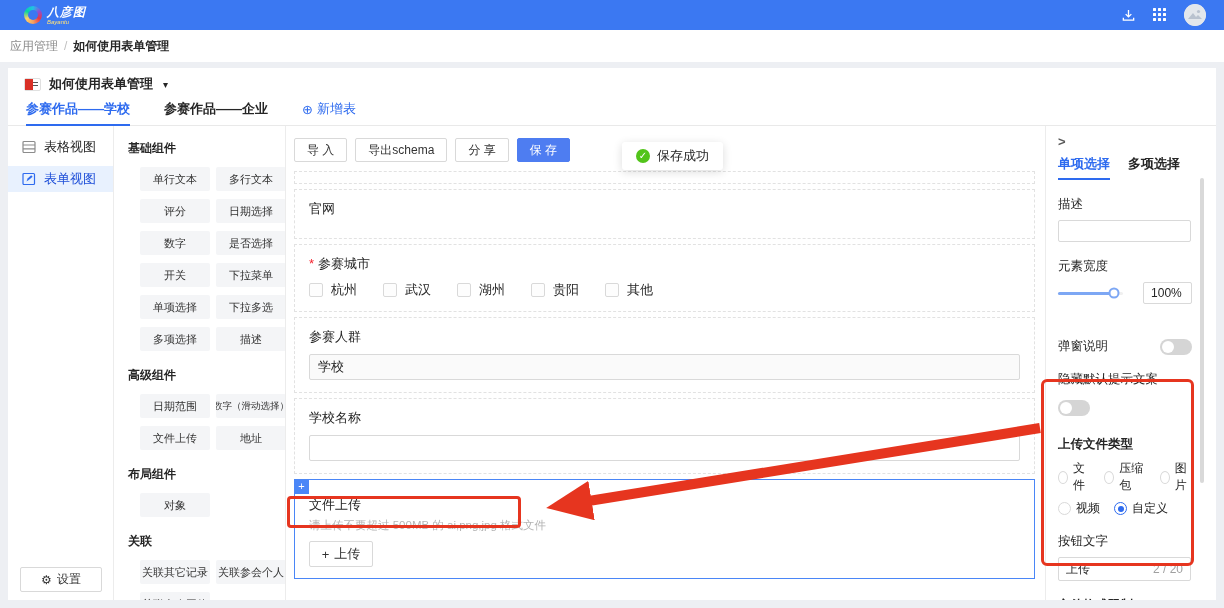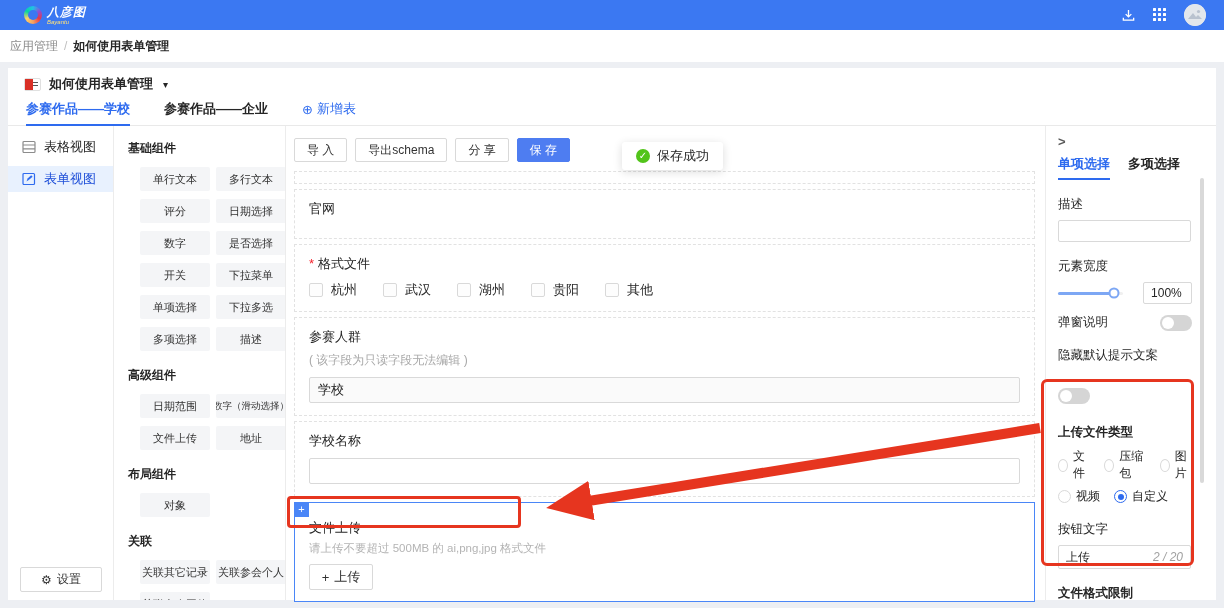--- a/index.html
+++ b/index.html
@@ -89,31 +89,31 @@
   .ctab.active { color:#2e6bef; }
   .ctab.active::after { content:""; position:absolute; left:0; right:0; bottom:0; height:2px; background:#2e6bef; }
   .cfg-label { font-size:12.5px; color:#262626; margin:16px 0 7px; }
   .cfg-label.b { font-weight:bold; }
   .cinput { width:133px; height:22px; border:1px solid #d9d9d9; border-radius:2px; padding:0 6px; font-size:12px; color:#262626; background:#fff; font-family:inherit; }
   .slider-row { display:flex; align-items:center; gap:20px; }
   .slider { width:70px; height:3px; background:#f0f0f0; border-radius:2px; position:relative; cursor:pointer; }
   .slider .fill { position:absolute; left:0; top:0; bottom:0; width:86%; background:#7da7f4; border-radius:2px; }
   .slider .knob { position:absolute; left:86%; top:50%; transform:translate(-50%,-50%); width:11px; height:11px; background:#fff; border:2px solid #7da7f4; border-radius:50%; }
   .valbox { width:52px; height:22px; border:1px solid #d9d9d9; border-radius:2px; font-size:12px; display:flex; align-items:center; padding-left:7px; }
-  .tgl-row { display:flex; align-items:center; justify-content:space-between; margin-top:10px; }
+  .tgl-row { display:flex; align-items:center; justify-content:space-between; margin-top:34px; }
   .toggle { width:32px; height:16px; border-radius:8px; background:#d5d5d5; position:relative; cursor:pointer; }
   .toggle::after { content:""; position:absolute; left:2px; top:2px; width:12px; height:12px; border-radius:50%; background:#fff; }
   .radio-row { display:flex; gap:14px; margin-bottom:6px; }
   .ritem { display:flex; align-items:center; gap:5px; font-size:12px; color:#262626; cursor:pointer; }
   .rdot { width:13px; height:13px; border:1px solid #d9d9d9; border-radius:50%; background:#fff; position:relative; }
   .ritem.sel .rdot { border-color:#2e6bef; }
   .ritem.sel .rdot::after { content:""; position:absolute; inset:2.5px; border-radius:50%; background:#2e6bef; }
   .ritem.sel { color:#262626; }
   .counter-box { width:133px; height:24px; border:1px solid #d9d9d9; border-radius:2px; display:flex; align-items:center; padding:0 7px; font-size:12px; }
-  .counter-box .cnt { margin-left:auto; color:#a0a0a0;font-style:italic; }
+  .counter-box .cnt { margin-left:auto; color:#a0a0a0; }
   .cfg-hint { font-size:11px; color:#b8b8b8; line-height:1.5; margin:-2px 0 8px; }
   .cfg-scroll { position:absolute; right:12px; top:52px; width:4px; height:305px; background:#d9d9d9; border-radius:2px; }
 
   
   .anno { position:absolute; border:3px solid #e6351f; z-index:50; pointer-events:none; }
   .anno-hint { left:287px; top:496px; width:234px; height:32px; border-radius:4px; }
   .anno-panel { left:1041px; top:379px; width:153px; height:187px; border-radius:6px; }
   .anno-arrow { position:absolute; left:516px; top:418px; z-index:60; pointer-events:none; }
 </style>
 </head>
@@ -249,21 +249,21 @@
         </div>
 
         <div class="fblock stub"></div>
 
         <div class="fblock">
           <div class="flabel">官网</div>
         </div>
 
         <div class="fblock">
           <div class="flabel">
-            <span class="req">*</span><span>格式文件</span>
+            <span class="req">*</span><span>参赛城市</span>
           </div>
           <div class="cbrow">
             <label class="cbitem">
                 <span class="cbox"></span>
                 <span>杭州</span>
               </label>
             <label class="cbitem">
                 <span class="cbox"></span>
                 <span>武汉</span>
               </label>
@@ -277,21 +277,20 @@
               </label>
             <label class="cbitem">
                 <span class="cbox"></span>
                 <span>其他</span>
               </label>
           </div>
         </div>
 
         <div class="fblock">
           <div class="flabel">参赛人群</div>
-          <div class="fhint">( 该字段为只读字段无法编辑 )</div>
           <input class="finput ro" readonly="" value="学校" style="">
         </div>
 
         <div class="fblock">
           <div class="flabel">学校名称</div>
           <input class="finput" value="" style="">
         </div>
 
         <div class="fblock selected" style="height:100px;">
           <div class="drag-handle">+</div>
@@ -322,21 +321,21 @@
               <div class="knob"></div>
             </div>
           <div class="valbox">100%</div>
         </div>
 
         <div class="tgl-row">
           <span style="font-size:12.5px;">弹窗说明</span>
           <div class="toggle"></div>
         </div>
 
-        <div class="cfg-label" style="margin-bottom:24px;">隐藏默认提示文案</div>
+        <div class="cfg-label" style="margin-bottom:12px;">隐藏默认提示文案</div>
         <div class="toggle"></div>
 
         <div class="cfg-label b" style="margin-top:20px;">上传文件类型</div>
         <div class="radio-row">
           <label class="ritem">
               <span class="rdot"></span>
               <span>文件</span>
             </label>
           <label class="ritem">
               <span class="rdot"></span>

